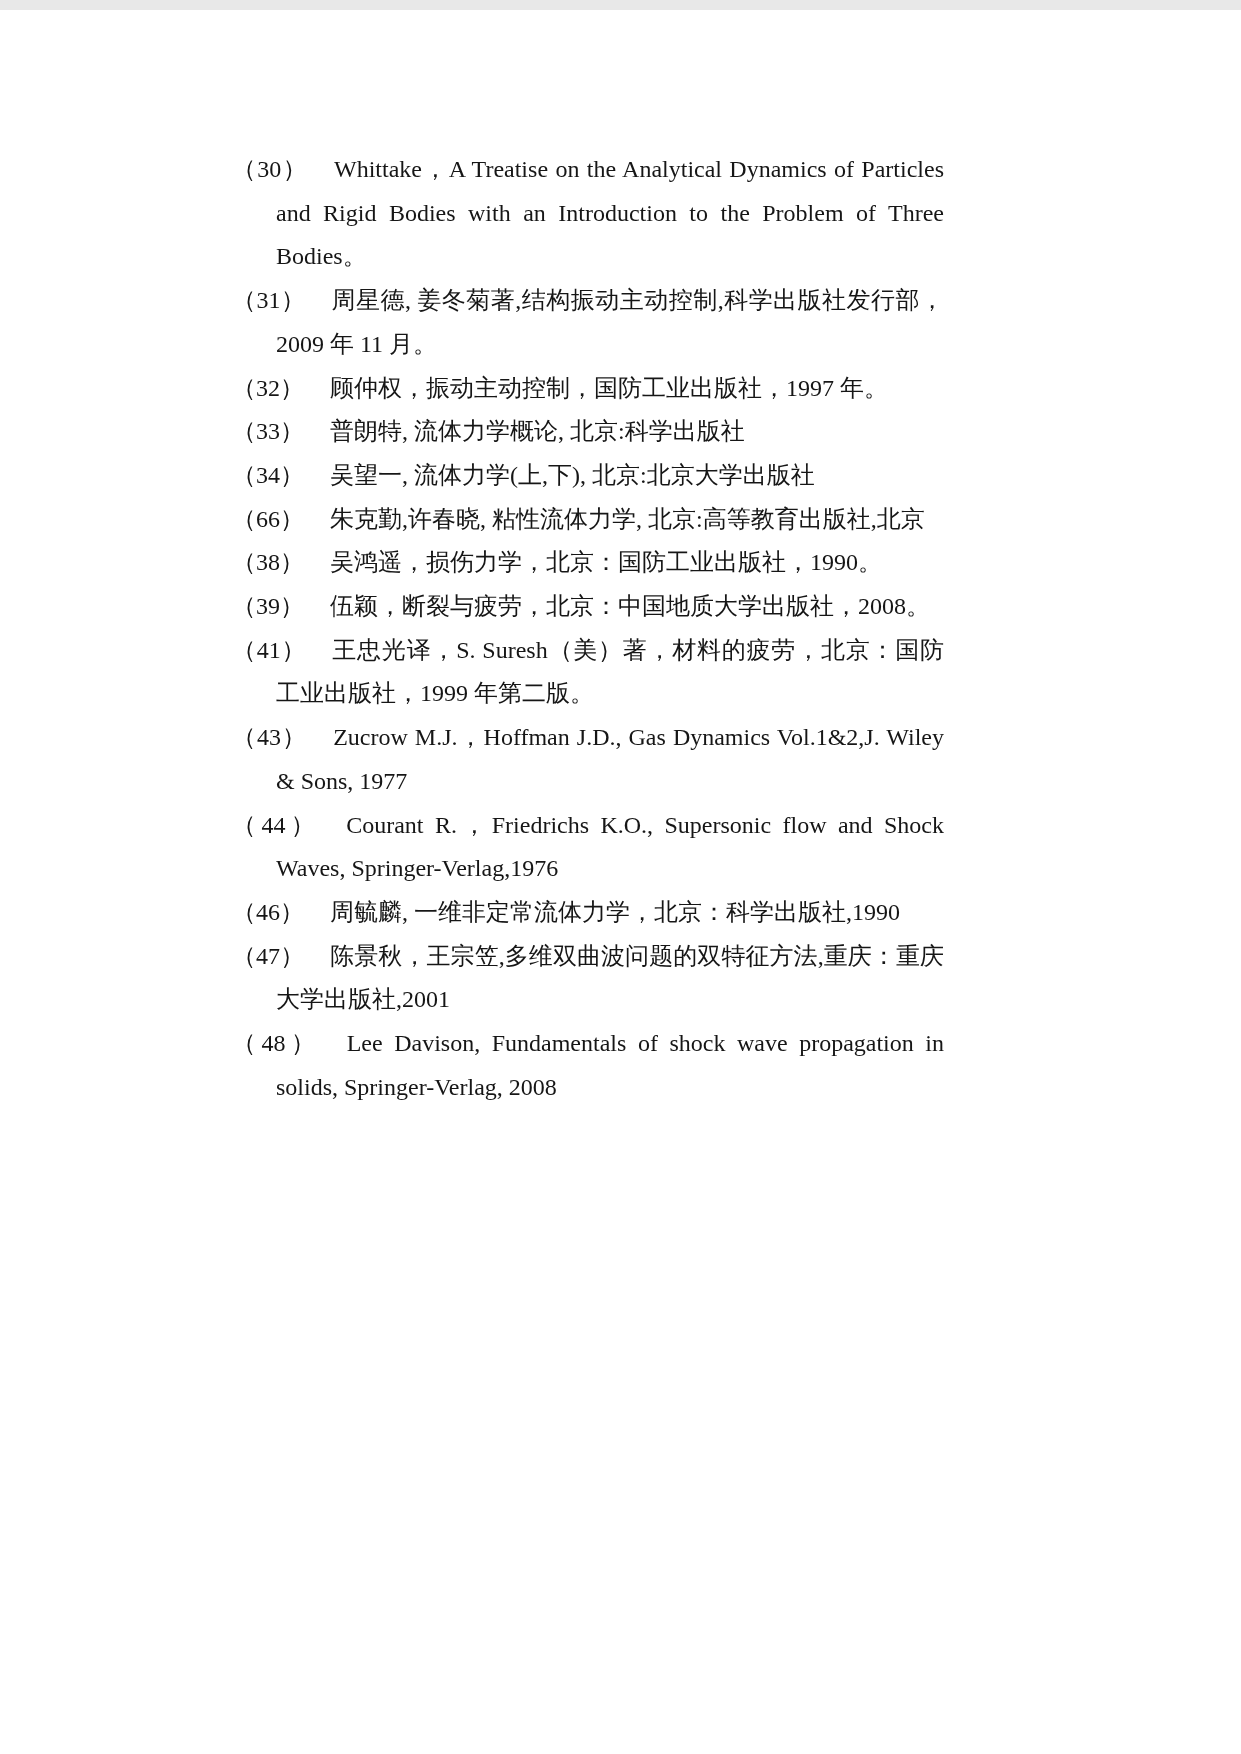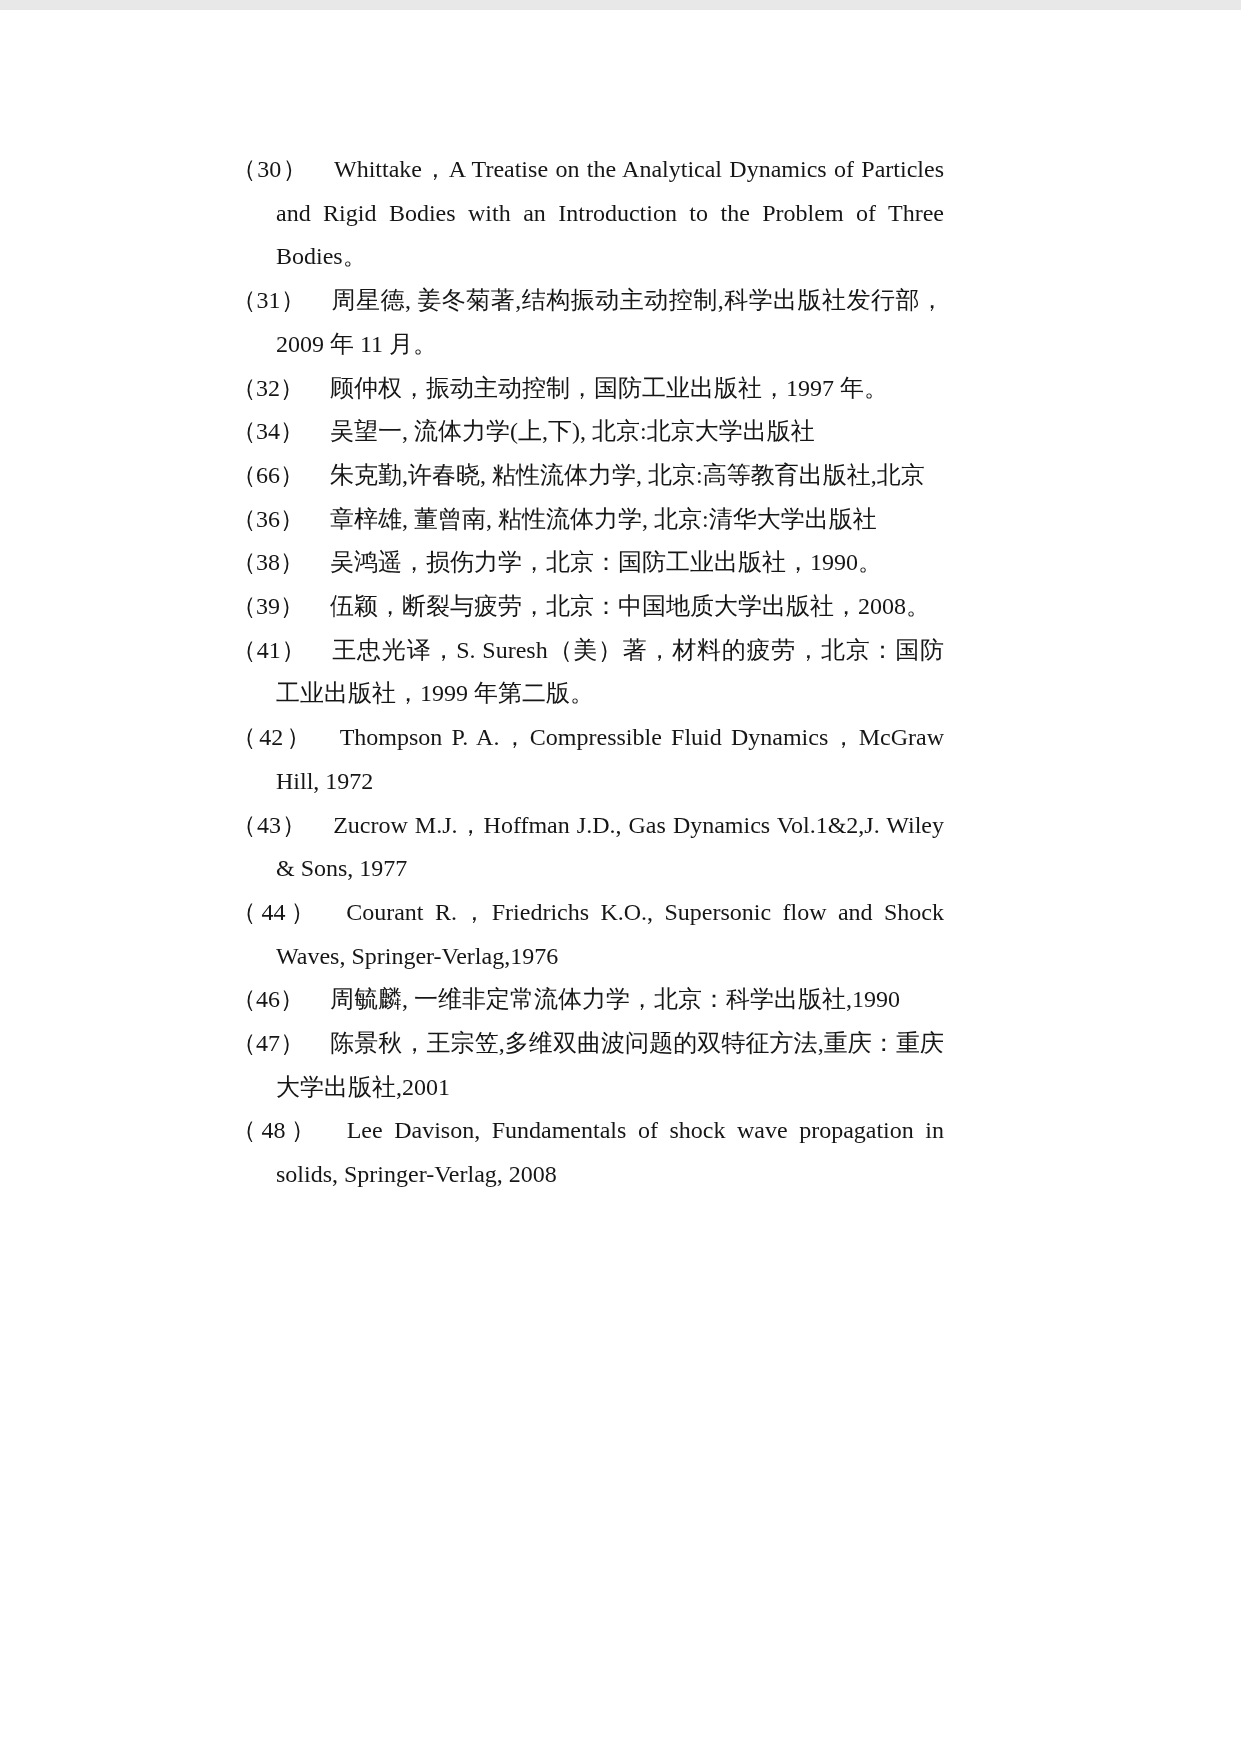--- a/index.html
+++ b/index.html
@@ -42,36 +42,35 @@
 <body>
 
 <div class="page" style="background: rgb(255, 255, 255);">
   <div class="ref-list" id="ref-list" style="color: rgb(22, 22, 22);">
   <p class="ref-item"><span class="ref-num">（30）</span><span class="ref-text">Whittake，A Treatise on the Analytical Dynamics of Particles and Rigid Bodies with an Introduction to the Problem of Three Bodies。</span></p>
 
   <p class="ref-item"><span class="ref-num">（31）</span><span class="ref-text">周星德, 姜冬菊著,结构振动主动控制,科学出版社发行部，2009 年 11 月。</span></p>
 
   <p class="ref-item"><span class="ref-num">（32）</span><span class="ref-text">顾仲权，振动主动控制，国防工业出版社，1997 年。</span></p>
 
+  <p class="ref-item"><span class="ref-num">（33）</span><span class="ref-text">普朗特, 流体力学概论, 北京:科学出版社</span></p>
 
   <p class="ref-item"><span class="ref-num">（34）</span><span class="ref-text">吴望一, 流体力学(上,下), 北京:北京大学出版社</span></p>
 
   <p class="ref-item"><span class="ref-num">（66）</span><span class="ref-text">朱克勤,许春晓, 粘性流体力学, 北京:高等教育出版社,北京</span></p>
 
-  <p class="ref-item"><span class="ref-num">（36）</span><span class="ref-text">章梓雄, 董曾南, 粘性流体力学, 北京:清华大学出版社</span></p>
 
 
   <p class="ref-item"><span class="ref-num">（38）</span><span class="ref-text">吴鸿遥，损伤力学，北京：国防工业出版社，1990。</span></p>
 
   <p class="ref-item"><span class="ref-num">（39）</span><span class="ref-text">伍颖，断裂与疲劳，北京：中国地质大学出版社，2008。</span></p>
 
 
   <p class="ref-item"><span class="ref-num">（41）</span><span class="ref-text">王忠光译，S. Suresh（美）著，材料的疲劳，北京：国防工业出版社，1999 年第二版。</span></p>
 
-  <p class="ref-item"><span class="ref-num">（42）</span><span class="ref-text">Thompson P. A.，Compressible Fluid Dynamics，McGraw Hill, 1972</span></p>
 
   <p class="ref-item"><span class="ref-num">（43）</span><span class="ref-text">Zucrow M.J.，Hoffman J.D., Gas Dynamics Vol.1&amp;2,J. Wiley &amp; Sons, 1977</span></p>
 
   <p class="ref-item"><span class="ref-num">（44）</span><span class="ref-text">Courant R.，Friedrichs K.O., Supersonic flow and Shock Waves, Springer-Verlag,1976</span></p>
 
 
   <p class="ref-item"><span class="ref-num">（46）</span><span class="ref-text">周毓麟, 一维非定常流体力学，北京：科学出版社,1990</span></p>
 
   <p class="ref-item"><span class="ref-num">（47）</span><span class="ref-text">陈景秋，王宗笠,多维双曲波问题的双特征方法,重庆：重庆大学出版社,2001</span></p>
 

